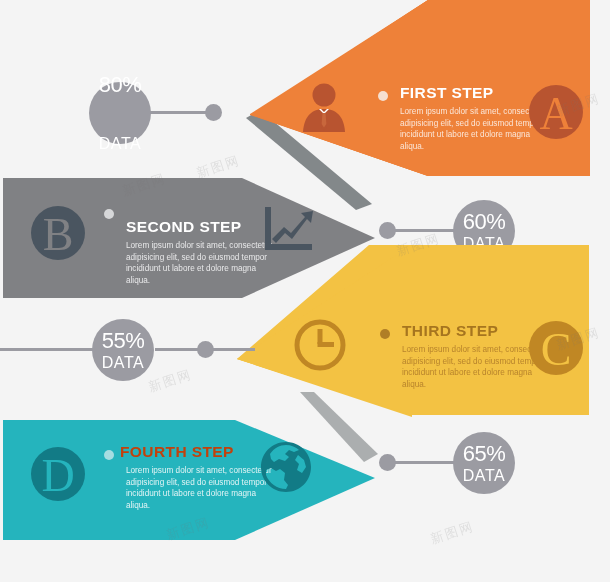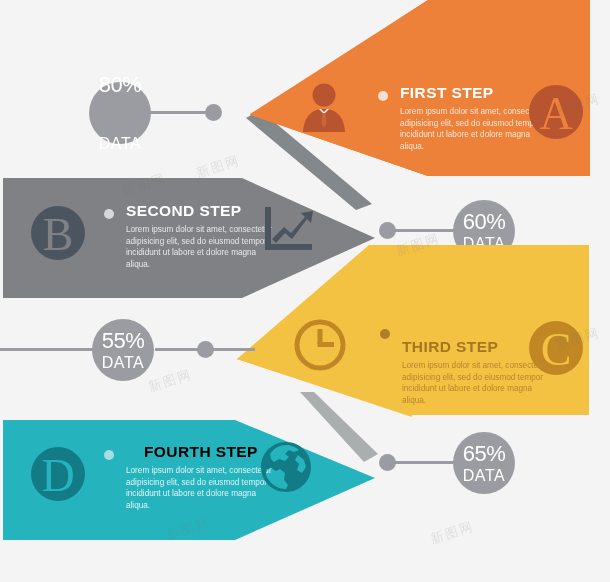--- a/index.html
+++ b/index.html
@@ -110,21 +110,21 @@
 
   <div class="medallion" style="left:30px;top:205px;">
     <svg viewBox="0 0 56 56">
       <circle cx="28" cy="28" r="27" fill="#4a5560"></circle>
       <text x="28" y="45" text-anchor="middle" font-family="Liberation Serif, serif" font-size="46" fill="#808184">B</text>
     </svg>
   </div>
 
   <div class="step-body" style="left:104px;top:202px;">
     <span class="bullet" style="left:0px;top:7px;background:#d6d7d9;"></span>
-    <h2 class="step-title" style="color:#ffffff;margin-left:22px;">SECOND STEP</h2>
+    <h2 class="step-title" style="color:#ffffff;margin-left:22px;margin-top:16px;">SECOND STEP</h2>
     <p class="step-desc" style="color:#e8e9ea;margin-left:22px;">Lorem ipsum dolor sit amet, consectetur adipisicing elit, sed do eiusmod tempor incididunt ut labore et dolore magna aliqua.</p>
   </div>
 
   <div class="picto" style="left:262px;top:205px;">
     <svg width="54" height="50" viewBox="0 0 54 50">
       <path d="M3,2 L3,45 L50,45 L50,39 L9,39 L9,2 Z" fill="#4a5560"></path>
       <path d="M10,34 L22,22 L29,28 L43,12 L39,8 L51,6 L49,18 L45,14 L30,34 L23,28 L14,38 Z" fill="#4a5560"></path>
     </svg>
   </div>
 
@@ -151,21 +151,21 @@
   <div class="picto" style="left:293px;top:318px;">
     <svg width="54" height="54" viewBox="0 0 54 54">
       <circle cx="27" cy="27" r="23" fill="none" stroke="#c08724" stroke-width="5"></circle>
       <path d="M24.5,11 L29.5,11 L29.5,26 L24.5,26 Z" fill="#c08724"></path>
       <path d="M24.5,24 L41,24 L41,29 L24.5,29 Z" fill="#c08724"></path>
     </svg>
   </div>
 
   <div class="step-body" style="left:380px;top:322px;">
     <span class="bullet" style="left:0px;top:7px;background:#b07e26;"></span>
-    <h2 class="step-title" style="color:#a6751f;margin-left:22px;margin-top:16px;">THIRD STEP</h2>
+    <h2 class="step-title" style="color:#a6751f;margin-left:22px;">THIRD STEP</h2>
     <p class="step-desc" style="color:#b8842c;margin-left:22px;">Lorem ipsum dolor sit amet, consectetur adipisicing elit, sed do eiusmod tempor incididunt ut labore et dolore magna aliqua.</p>
   </div>
 
   <div class="medallion" style="left:528px;top:320px;">
     <svg viewBox="0 0 56 56">
       <circle cx="28" cy="28" r="27" fill="#c08724"></circle>
       <text x="28" y="45" text-anchor="middle" font-family="Liberation Serif, serif" font-size="46" fill="#f3c243">C</text>
     </svg>
   </div>
 
@@ -187,21 +187,21 @@
 
   <div class="medallion" style="left:30px;top:446px;">
     <svg viewBox="0 0 56 56">
       <circle cx="28" cy="28" r="27" fill="#127b86"></circle>
       <text x="28" y="45" text-anchor="middle" font-family="Liberation Serif, serif" font-size="46" fill="#25b4bd">D</text>
     </svg>
   </div>
 
   <div class="step-body" style="left:104px;top:443px;">
     <span class="bullet" style="left:0px;top:7px;background:#a5dde1;"></span>
-    <h2 class="step-title" style="color:#000000;margin-left:40px;">FOURTH STEP</h2>
+    <h2 class="step-title" style="color:#c2410c;margin-left:16px;">FOURTH STEP</h2>
     <p class="step-desc" style="color:#e2f4f5;margin-left:22px;">Lorem ipsum dolor sit amet, consectetur adipisicing elit, sed do eiusmod tempor incididunt ut labore et dolore magna aliqua.</p>
   </div>
 
   <div class="picto" style="left:258px;top:440px;">
     <svg width="56" height="54" viewBox="0 0 56 54">
       <path d="M28,2 C14,2 3,13 3,27 C3,41 14,52 28,52 C42,52 53,41 53,27 C53,13 42,2 28,2 Z
                M12,14 C16,8 22,5 28,5 C33,5 38,7 41,10 L36,12 L31,10 L27,14 L31,17 L27,21
                L21,19 L16,22 L13,19 Z
                M8,30 L13,28 L18,31 L22,29 L27,33 L26,40 L30,45 L28,49
                C19,49 11,43 8,35 Z

